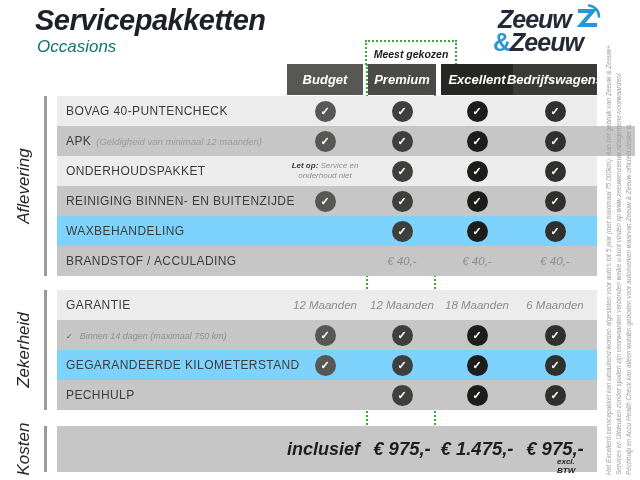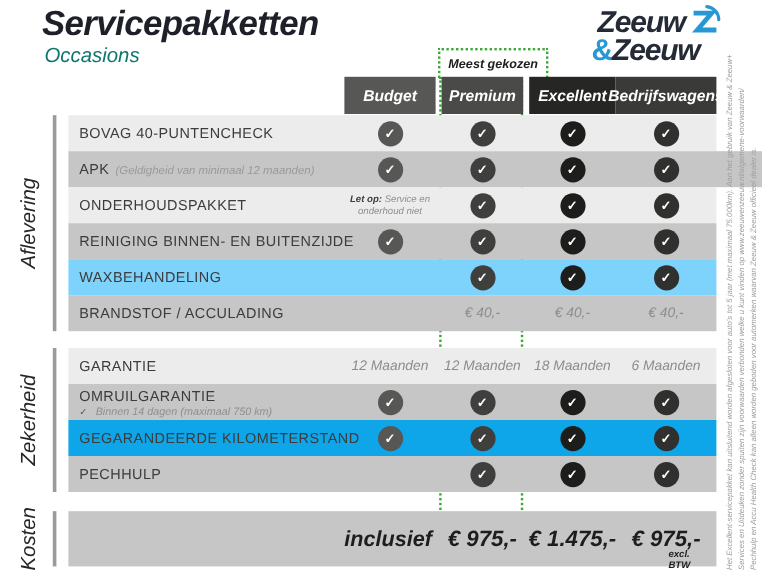--- a/index.html
+++ b/index.html
@@ -236,39 +236,36 @@
         </div>
         <div class="cell c2">
           <span class="val">18 Maanden</span>
         </div>
         <div class="cell c3">
           <span class="val">6 Maanden</span>
         </div>
       </div>
       <div class="trow" style="background: rgb(198, 198, 198);">
         <div class="rlabel-wrap">
-          <div class="rline">
-            <span class="rlabel">OMRUILGARANTIE</span>
-          </div>
           <div class="sub-note"><span class="tick">✓</span><span>Binnen 14 dagen (maximaal 750 km)</span></div>
         </div>
         <div class="cell c0">
           <span class="chk" style="background: rgb(87, 87, 86);">✓</span>
         </div>
         <div class="cell c1">
           <span class="chk" style="background: rgb(63, 63, 62);">✓</span>
         </div>
         <div class="cell c2">
           <span class="chk" style="background: rgb(29, 29, 27);">✓</span>
         </div>
         <div class="cell c3">
           <span class="chk" style="background: rgb(48, 48, 47);">✓</span>
         </div>
       </div>
-      <div class="trow" style="background: #0ea5e9;">
+      <div class="trow" style="background: #7dd3fc;">
         <div class="rlabel-wrap">
           <div class="rline">
             <span class="rlabel">GEGARANDEERDE KILOMETERSTAND</span>
           </div>
         </div>
         <div class="cell c0">
           <span class="chk" style="background: rgb(87, 87, 86);">✓</span>
         </div>
         <div class="cell c1">
           <span class="chk" style="background: rgb(63, 63, 62);">✓</span>

